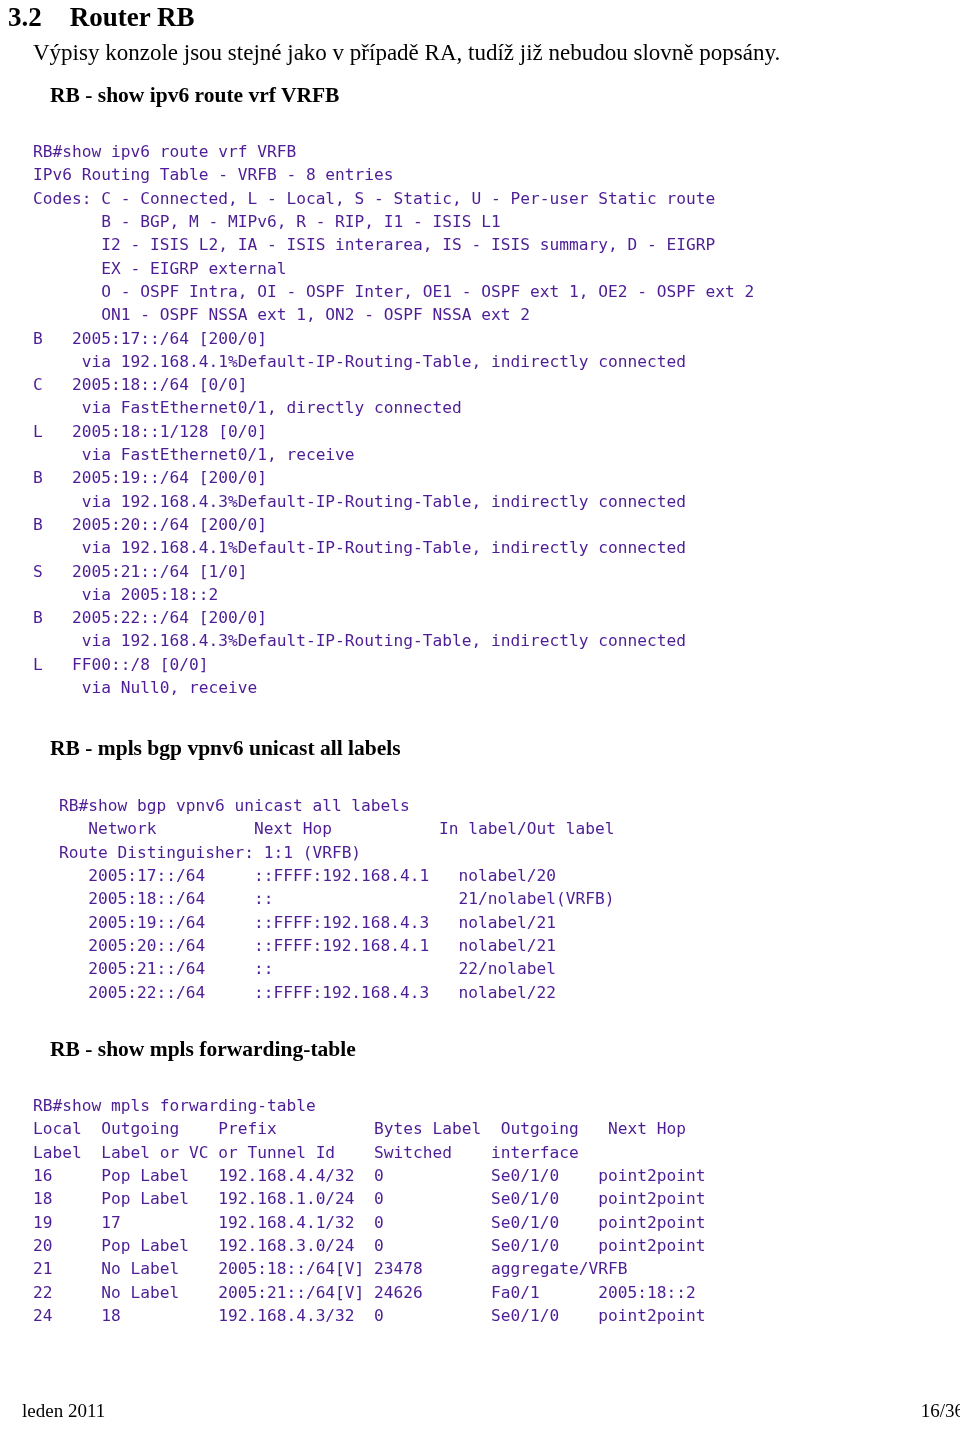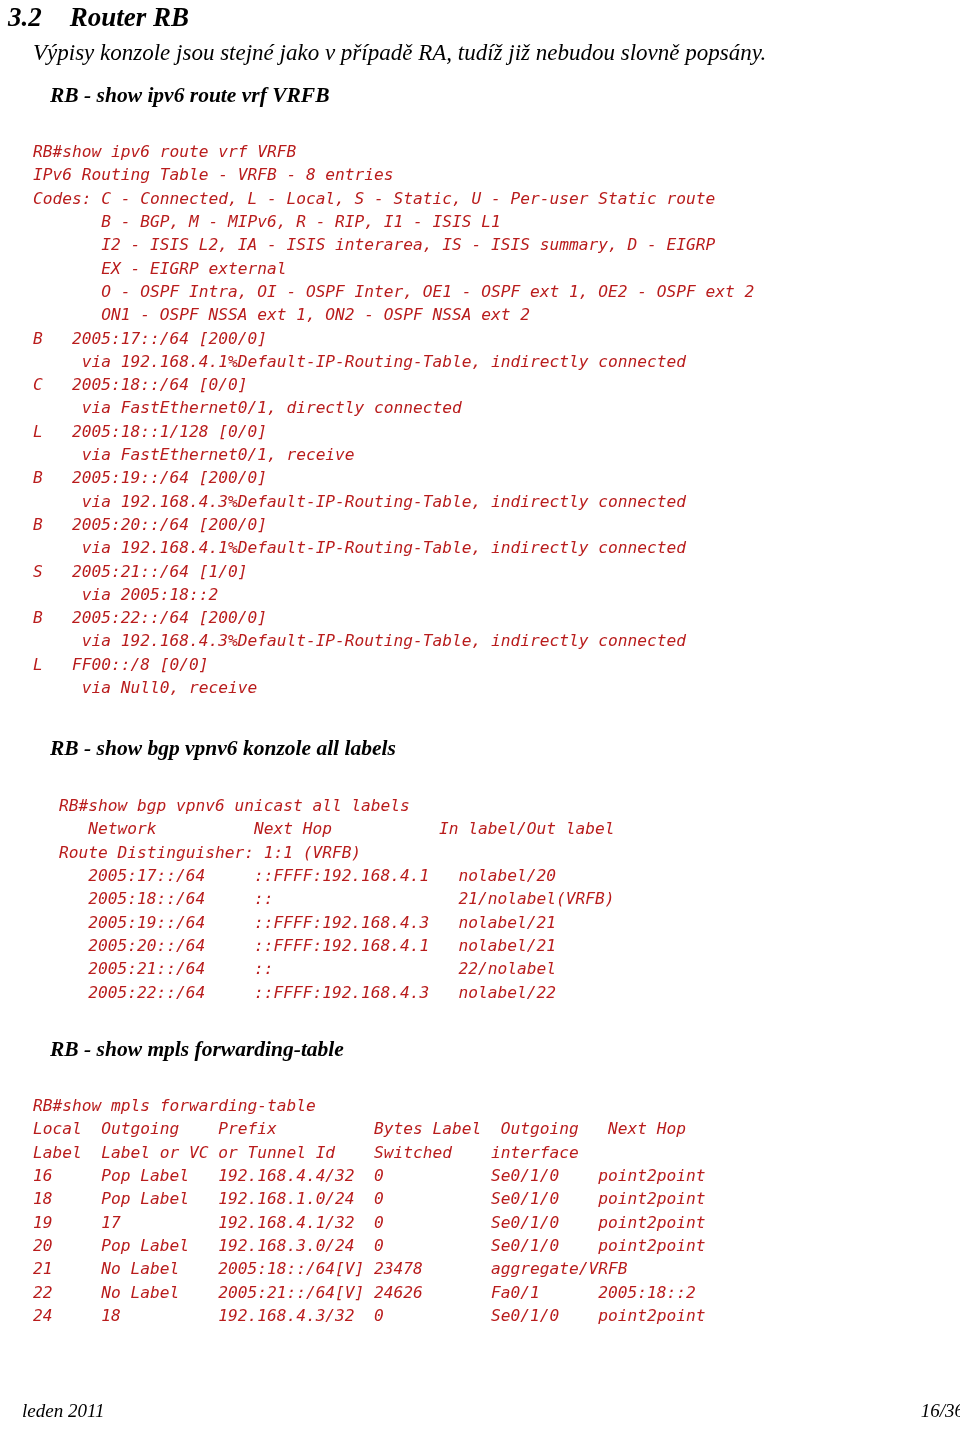--- a/index.html
+++ b/index.html
@@ -15,21 +15,20 @@
     font-family: "Liberation Serif", serif;
     color: #000000;
     overflow: hidden;
   }
   .page {
     position: relative;
     width: 960px;
     height: 1438px;
     box-sizing: border-box;
     padding: 16px;
-    font-style: italic;
   }
 
   
   .section-heading {
     position: absolute;
     left: 8px;
     top: 2px;
     font-family: "Liberation Serif", serif;
     font-weight: bold;
     font-size: 27px;
@@ -67,21 +66,21 @@
   #heading-mpls-fwd   { top: 1036px; text-align: right; }
 
   
   .console {
     position: absolute;
     left: 33px;
     font-family: "DejaVu Sans Mono", "Liberation Mono", monospace;
     font-size: 16.2px;
     line-height: 23.3px;
     white-space: pre;
-    color: #b91c1c;
+    color: #4c1d95;
     letter-spacing: 0px;
     tab-size: 8;
   }
   #console-ipv6-route { top: 124px; }
   #console-bgp-labels { top: 778px; margin-left: 26px; }
   #console-mpls-fwd   { top: 1078px; }
 
   .console .line {
     display: block;
     white-space: pre;
@@ -121,21 +120,21 @@
 <div class="page">
 
   <div class="section-heading"><span class="num">3.2</span><span class="gap"></span><span class="title">Router RB</span></div>
 
   <div class="intro">Výpisy konzole jsou stejné jako v případě RA, tudíž již nebudou slovně popsány.</div>
 
   <div class="sub-heading" id="heading-ipv6-route">RB - show ipv6 route vrf VRFB</div>
 
   <pre class="console" id="console-ipv6-route"><span class="line">RB#show ipv6 route vrf VRFB</span><span class="line">IPv6 Routing Table - VRFB - 8 entries</span><span class="line">Codes: C - Connected, L - Local, S - Static, U - Per-user Static route</span><span class="line">       B - BGP, M - MIPv6, R - RIP, I1 - ISIS L1</span><span class="line">       I2 - ISIS L2, IA - ISIS interarea, IS - ISIS summary, D - EIGRP</span><span class="line">       EX - EIGRP external</span><span class="line">       O - OSPF Intra, OI - OSPF Inter, OE1 - OSPF ext 1, OE2 - OSPF ext 2</span><span class="line">       ON1 - OSPF NSSA ext 1, ON2 - OSPF NSSA ext 2</span><span class="line">B   2005:17::/64 [200/0]</span><span class="line">     via 192.168.4.1%Default-IP-Routing-Table, indirectly connected</span><span class="line">C   2005:18::/64 [0/0]</span><span class="line">     via FastEthernet0/1, directly connected</span><span class="line">L   2005:18::1/128 [0/0]</span><span class="line">     via FastEthernet0/1, receive</span><span class="line">B   2005:19::/64 [200/0]</span><span class="line">     via 192.168.4.3%Default-IP-Routing-Table, indirectly connected</span><span class="line">B   2005:20::/64 [200/0]</span><span class="line">     via 192.168.4.1%Default-IP-Routing-Table, indirectly connected</span><span class="line">S   2005:21::/64 [1/0]</span><span class="line">     via 2005:18::2</span><span class="line">B   2005:22::/64 [200/0]</span><span class="line">     via 192.168.4.3%Default-IP-Routing-Table, indirectly connected</span><span class="line">L   FF00::/8 [0/0]</span><span class="line">     via Null0, receive</span></pre>
 
-  <div class="sub-heading" id="heading-bgp-labels">RB - show bgp vpnv6 konzole all labels</div>
+  <div class="sub-heading" id="heading-bgp-labels">RB - mpls bgp vpnv6 unicast all labels</div>
 
   <pre class="console" id="console-bgp-labels"><span class="line">RB#show bgp vpnv6 unicast all labels</span><span class="line">   Network          Next Hop           In label/Out label</span><span class="line">Route Distinguisher: 1:1 (VRFB)</span><span class="line">   2005:17::/64     ::FFFF:192.168.4.1   nolabel/20</span><span class="line">   2005:18::/64     ::                   21/nolabel(VRFB)</span><span class="line">   2005:19::/64     ::FFFF:192.168.4.3   nolabel/21</span><span class="line">   2005:20::/64     ::FFFF:192.168.4.1   nolabel/21</span><span class="line">   2005:21::/64     ::                   22/nolabel</span><span class="line">   2005:22::/64     ::FFFF:192.168.4.3   nolabel/22</span></pre>
 
   <div class="sub-heading" id="heading-mpls-fwd">RB - show mpls forwarding-table</div>
 
   <pre class="console" id="console-mpls-fwd"><span class="line">RB#show mpls forwarding-table</span><span class="line">Local  Outgoing    Prefix          Bytes Label  Outgoing   Next Hop</span><span class="line">Label  Label or VC or Tunnel Id    Switched    interface</span><span class="line">16     Pop Label   192.168.4.4/32  0           Se0/1/0    point2point</span><span class="line">18     Pop Label   192.168.1.0/24  0           Se0/1/0    point2point</span><span class="line">19     17          192.168.4.1/32  0           Se0/1/0    point2point</span><span class="line">20     Pop Label   192.168.3.0/24  0           Se0/1/0    point2point</span><span class="line">21     No Label    2005:18::/64[V] 23478       aggregate/VRFB</span><span class="line">22     No Label    2005:21::/64[V] 24626       Fa0/1      2005:18::2</span><span class="line">24     18          192.168.4.3/32  0           Se0/1/0    point2point</span></pre>
 
   <div class="footer">
     <span class="footer-left">leden 2011</span>
     <span class="footer-right">16/36</span>

